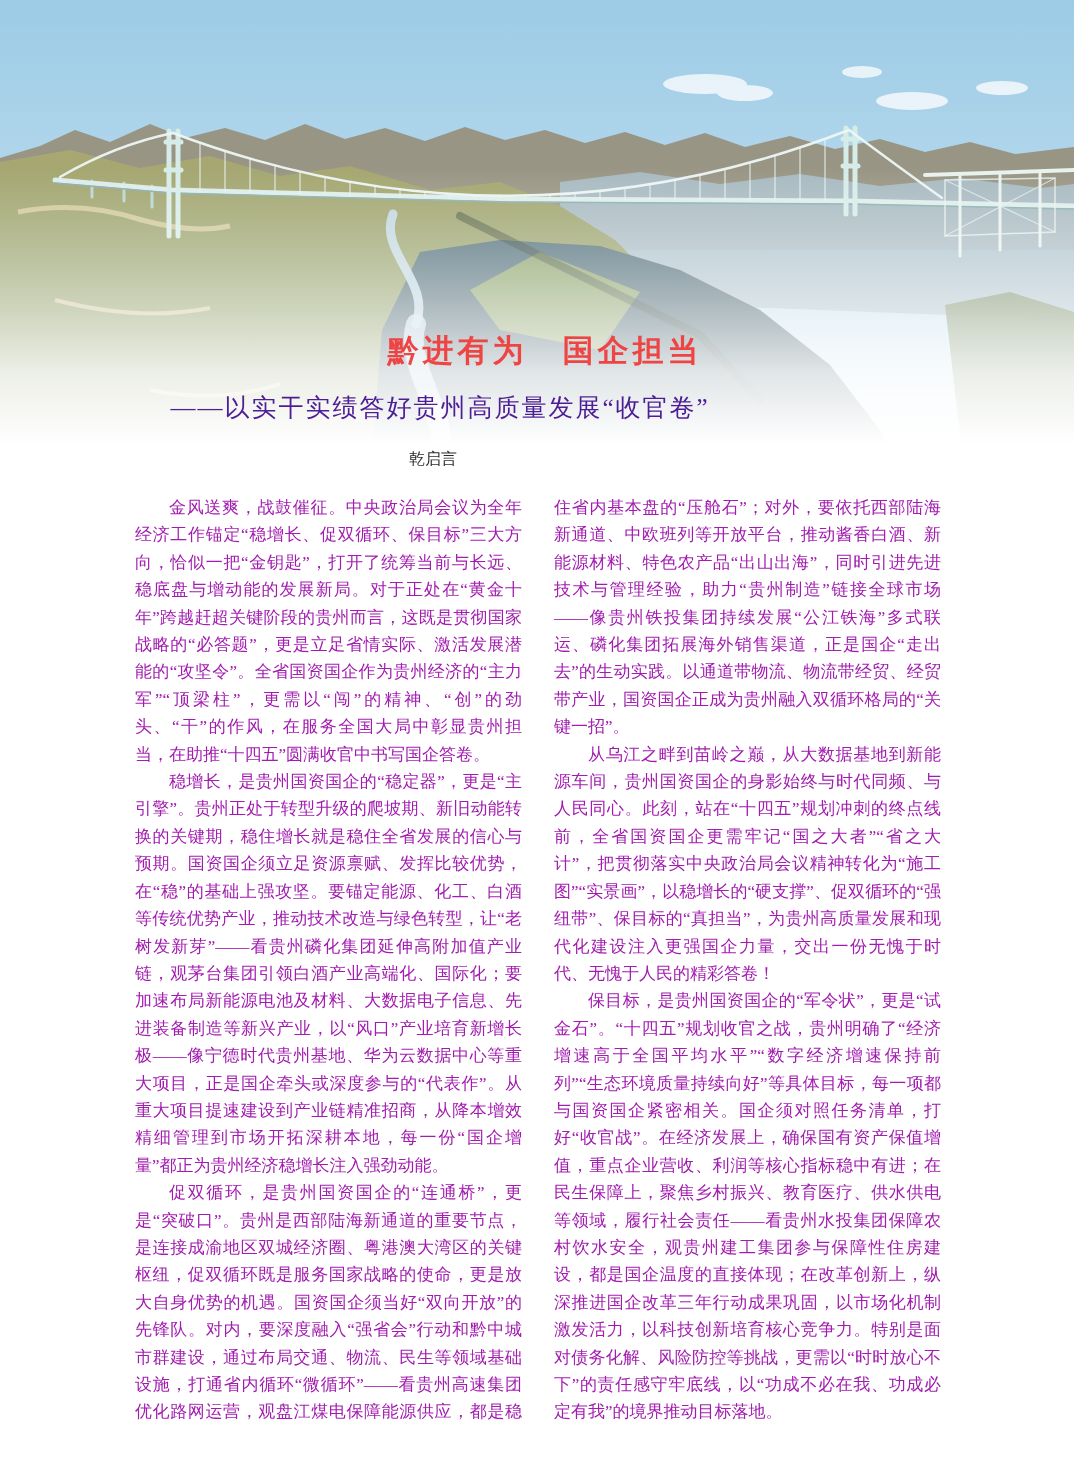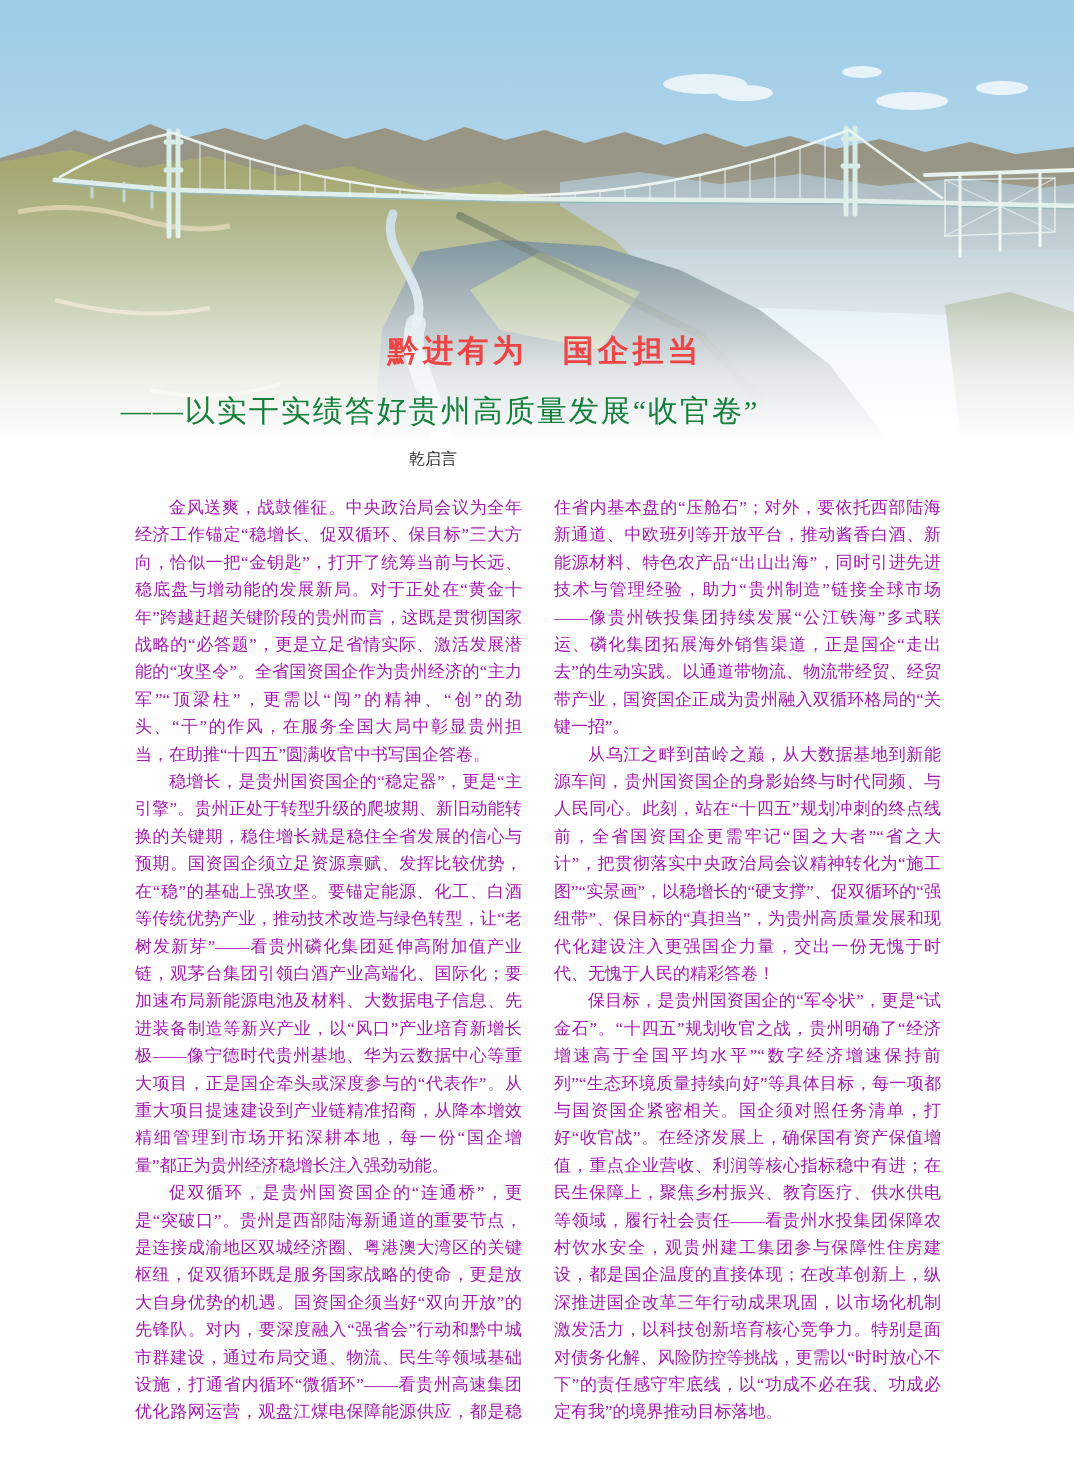--- a/index.html
+++ b/index.html
@@ -20,23 +20,23 @@
   .title{
     position:absolute;top:330px;left:8px;width:1074px;
     text-align:center;
     font-size:31px;font-weight:bold;
     letter-spacing:4px;
     color:#ef4444;
   }
   .subtitle{
     position:absolute;top:391px;left:0;width:880px;
     text-align:center;
-    font-size:30px;font-weight:500;
+    font-size:25px;font-weight:500;
     letter-spacing:2px;
-    color:#15803d;
+    color:#4c1d95;
   }
   .author{
     position:absolute;top:449px;left:0;width:866px;
     text-align:center;
     font-size:16px;
     color:#2b2b2b;
     font-family:"Liberation Sans","DejaVu Sans",sans-serif;
   }
   
   .article{

